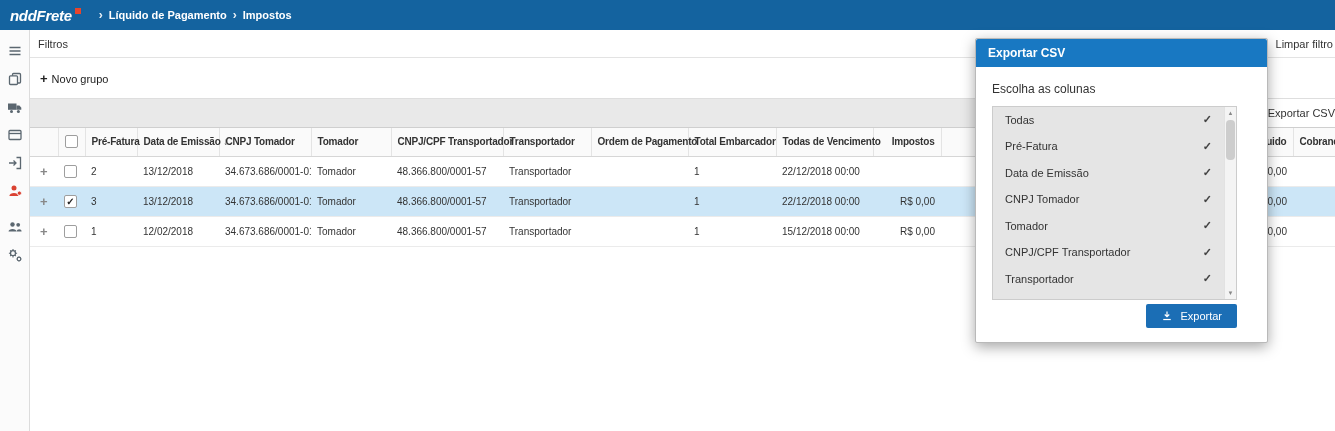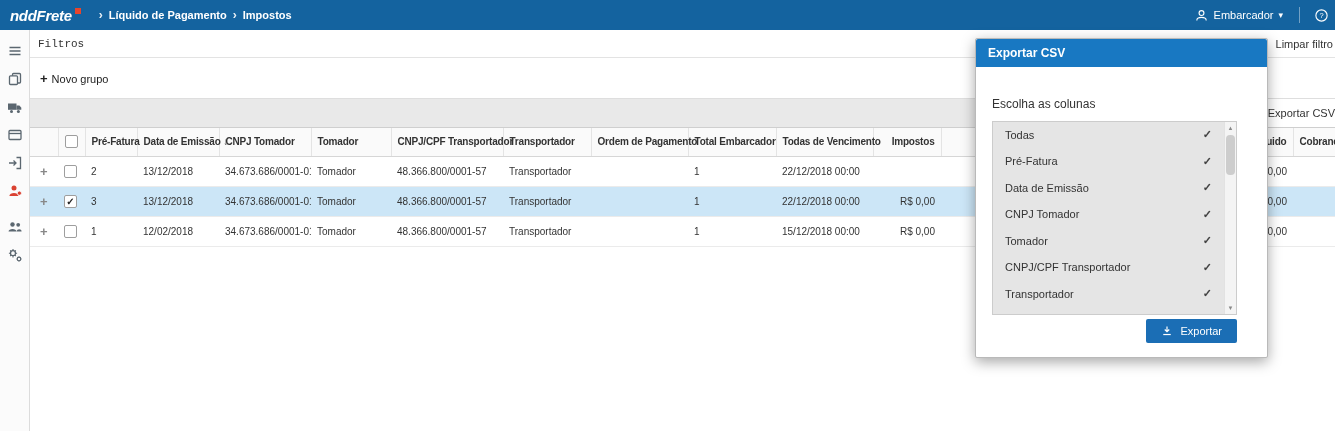--- a/index.html
+++ b/index.html
@@ -20,21 +20,21 @@
 
   
   .sidebar { position:absolute; top:30px; left:0; bottom:0; width:30px; background:#FBFBFB; border-right:1px solid #DCDCDC; display:flex; flex-direction:column; align-items:center; padding-top:9px; z-index:4; }
   .side-item { width:24px; height:24px; margin-bottom:4px; display:flex; align-items:center; justify-content:center; color:#5B6770; cursor:pointer; }
   .side-item.active { color:var(--active-icon,#DA4232); }
   .side-item.group-gap { margin-top:8px; }
 
   
   .content { position:absolute; top:30px; left:30px; right:0; bottom:0; background:#fff; overflow:hidden; }
   .filters-header { height:28px; border-bottom:1px solid #E3E3E3; display:flex; align-items:center; justify-content:space-between; padding:0 2px 0 8px; }
-  .filters-title { font-size:11px; color:#333;font-family:Liberation Mono, monospace; }
+  .filters-title { font-size:11px; color:#333; }
   .clear-filter { display:flex; align-items:center; gap:16px; white-space:nowrap; cursor:pointer; color:#333; }
   .filters-body { height:40px; }
   .new-group { display:inline-flex; align-items:center; gap:4px; margin:13px 0 0 10px; cursor:pointer; color:#222; }
   .new-group .plus { font-weight:bold; font-size:13px; }
 
   .grid-toolbar { height:30px; display:flex; border-top:1px solid #DEDEDE; border-bottom:1px solid #CFCFCF; }
   .group-strip { flex:1; background:#E9E9E9; }
   .export-area { width:86px; background:#fff; display:flex; align-items:center; gap:4px; padding-left:4px; white-space:nowrap; overflow:hidden; cursor:pointer; }
 
   
@@ -45,21 +45,21 @@
   .grid th.num, .grid td.num { text-align:right;margin-top:16px; }
   .grid tr.selected td { background:var(--selected-row,#CCE6F7); }
   .expand-btn { color:#888; font-size:13px; font-weight:bold; cursor:pointer; padding-left:4px; display:inline-block; }
   .checkbox { display:inline-block; width:13px; height:13px; border:1px solid #9E9E9E; border-radius:2px; background:#fff; vertical-align:middle; text-align:center; line-height:11px; font-size:10px; color:#222; cursor:pointer; }
   .checkbox.checked::after { content:"✓"; font-weight:bold; }
   .sort { font-size:10px; color:#555; }
 
   
   .modal { position:absolute; left:975px; top:38px; width:293px; background:#fff; border:1px solid #B9B9B9; border-radius:2px; box-shadow:0 4px 14px rgba(0,0,0,.35); z-index:20; }
   .modal-header { height:28px; background:var(--modal-header-bg,#1878C2); color:#fff; font-size:12px; font-weight:bold; display:flex; align-items:center; padding:0 12px; border-radius:2px 2px 0 0; }
-  .modal-body { padding:30px 16px 14px; }
+  .modal-body { padding:15px 16px 14px; }
   .modal-subtitle { font-size:12px; color:#333; }
   .columns-list { position:relative; margin-top:10px; width:245px; height:194px; border:1px solid #CCC; overflow:hidden; background:#e5e5e5; }
   .col-item { display:flex; justify-content:space-between; align-items:center; height:26.5px; padding:0 24px 0 12px; border-bottom:1px solid #E5E5E5; font-size:11px; cursor:pointer; }
   .col-check { color:#444; font-weight:bold; font-size:11px; }
   .scrollbar { position:absolute; top:0; right:0; bottom:0; width:12px; background:#F4F4F4; border-left:1px solid #E2E2E2; }
   .sb-btn { height:12px; display:flex; align-items:center; justify-content:center; font-size:6px; color:#888; cursor:pointer; }
   .sb-btn.down { position:absolute; bottom:0; left:0; right:0; }
   .sb-thumb { position:absolute; top:13px; left:1px; width:9px; height:40px; background:#CDCDCD; border-radius:4px; cursor:grab; }
   .modal-footer { width:245px; margin-top:4px; display:flex; justify-content:flex-end; }
   .export-btn { height:24px; background:var(--primary-btn,#1B6EB5); color:#fff; border:none; border-radius:2px; display:inline-flex; align-items:center; gap:7px; padding:0 15px; font-size:11px; font-family:"Liberation Sans", sans-serif; cursor:pointer; }
@@ -73,37 +73,20 @@
     <div class="logo">
       <span>nddFrete</span>
       <span class="logo-flag"></span>
     </div>
     <nav class="breadcrumb">
       <span class="crumb-sep">›</span>
       <span>Líquido de Pagamento</span>
       <span class="crumb-sep">›</span>
       <span>Impostos</span>
     </nav>
-    <div class="topbar-right">
-      <div class="user-menu">
-        <svg width="15" height="15" viewBox="0 0 16 16">
-          <circle cx="8" cy="5.4" r="2.6" fill="none" stroke="#fff" stroke-width="1.2"></circle>
-          <path d="M3 13.2c0-4.2 10-4.2 10 0" fill="none" stroke="#fff" stroke-width="1.2"></path>
-        </svg>
-        <span>Embarcador</span>
-        <span class="caret">▾</span>
-      </div>
-      <div class="topbar-divider"></div>
-      <div class="topbar-extra">
-        <svg width="15" height="15" viewBox="0 0 16 16">
-          <circle cx="8" cy="8" r="6" fill="none" stroke="#fff" stroke-width="1.2"></circle>
-          <text x="8" y="11" text-anchor="middle" font-size="8" fill="#fff">?</text>
-        </svg>
-      </div>
-    </div>
   </header>
 
   <aside class="sidebar">
     <div class="side-item">
       <svg width="16" height="16" viewBox="0 0 16 16">
         <path d="M2.5 4.5h11M2.5 8h11M2.5 11.5h11" stroke="currentColor" stroke-width="1.6" fill="none"></path>
       </svg>
     </div>
     <div class="side-item">
       <svg width="16" height="16" viewBox="0 0 16 16">

